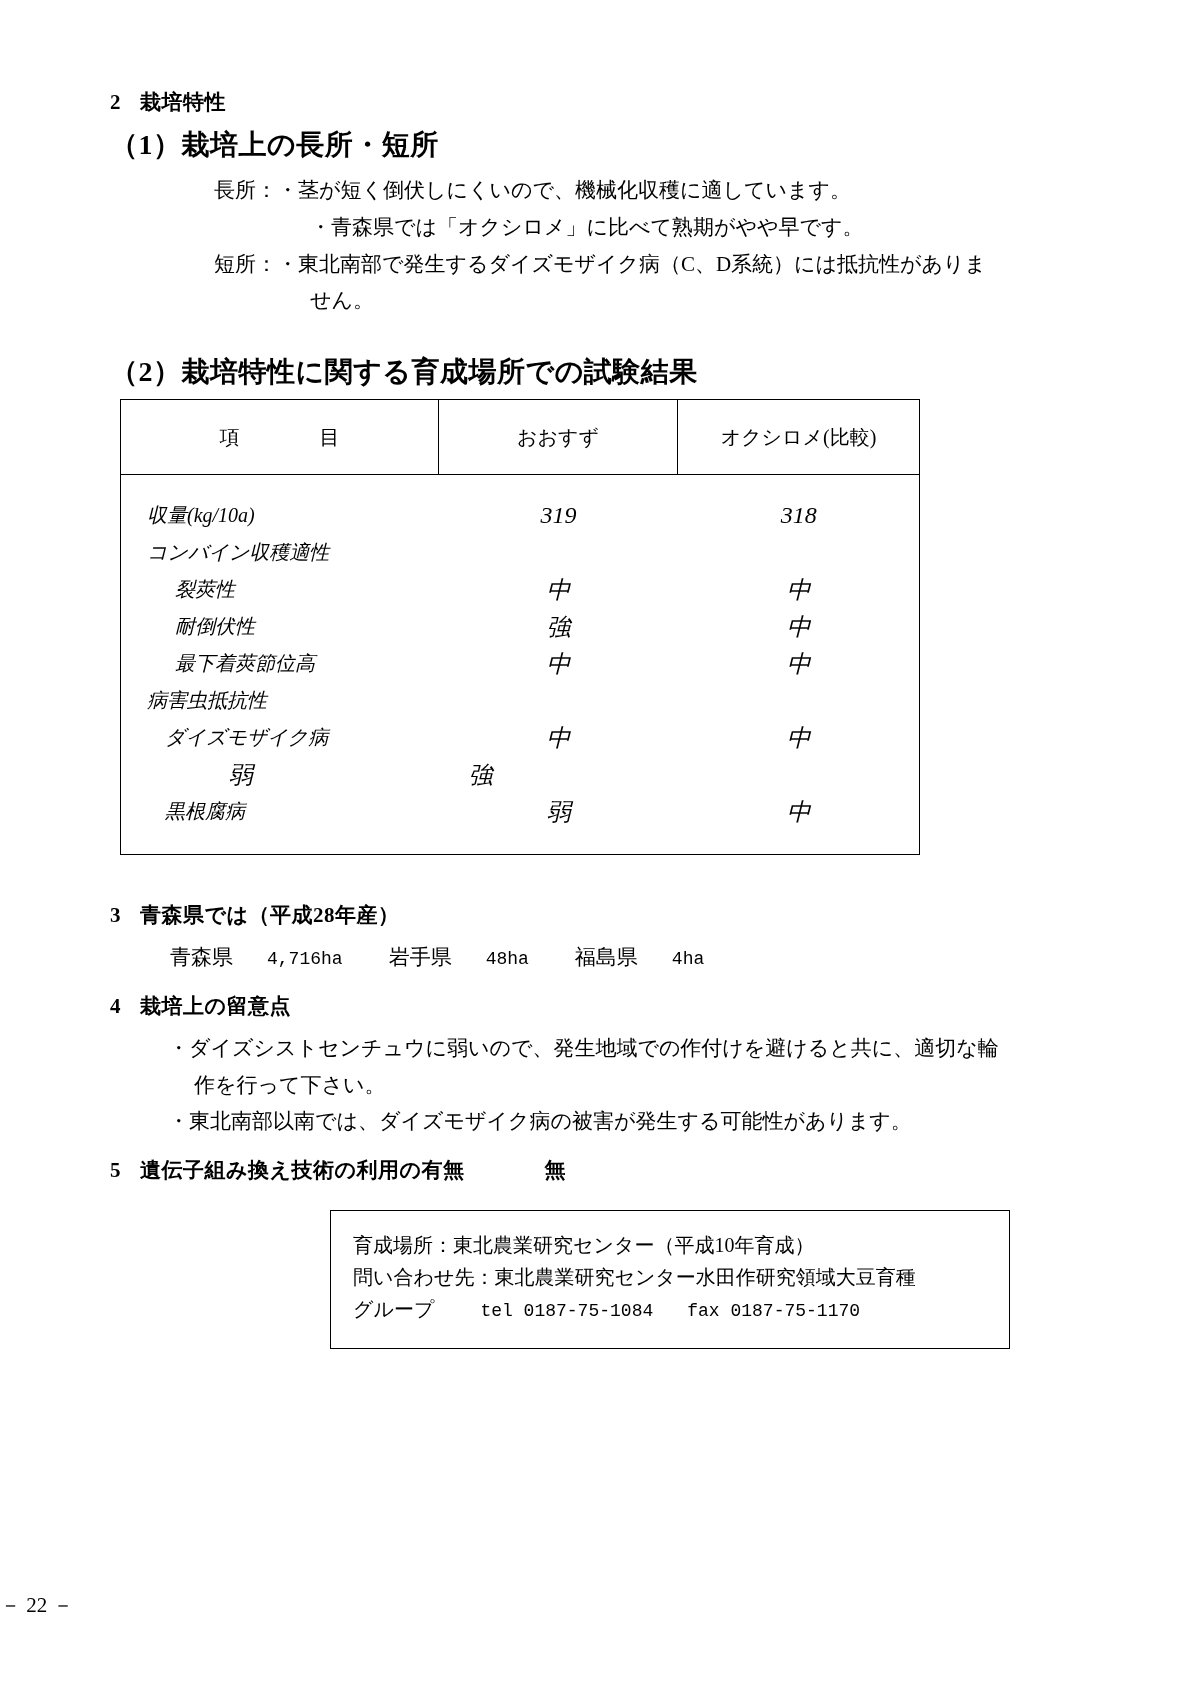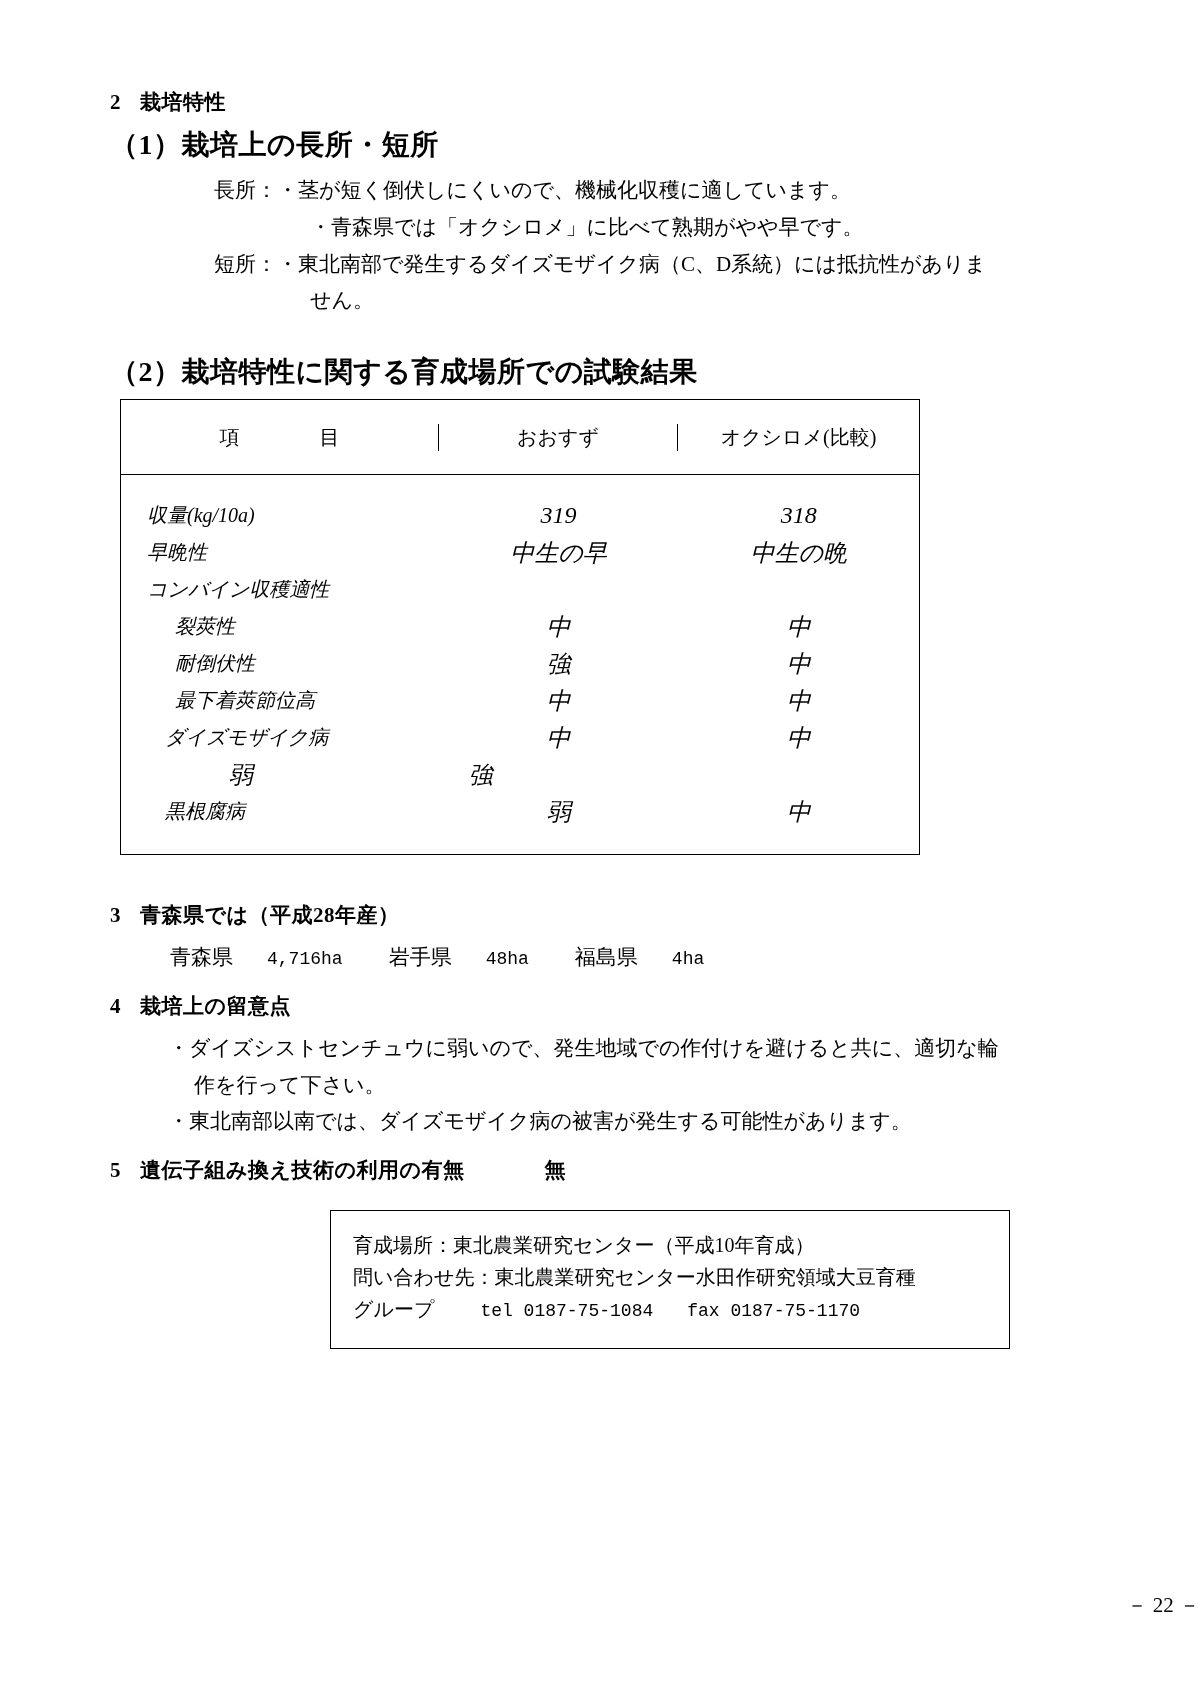--- a/index.html
+++ b/index.html
@@ -70,21 +70,20 @@
   .tbl-outer {
     border: 1px solid #000;
     width: 800px;
     margin-left: 10px;
     box-sizing: border-box;
   }
   .tbl-head {
     display: flex;
     border-bottom: 1px solid #000;
     height: 74px;
-    align-items: center;
   }
   .tbl-head .cell {
     display: flex;
     align-items: center;
     justify-content: center;
     font-size: 20px;
     box-sizing: border-box;
   }
   .tbl-head .c1 { width: 318px; border-right: 1px solid #000; }
   .tbl-head .c2 { width: 239px; border-right: 1px solid #000; }
@@ -107,21 +106,21 @@
     font-size: 20px;
     line-height: 1.6;
     white-space: nowrap;
   }
   .mono { font-family: "Liberation Mono", "DejaVu Sans Mono", monospace; font-size: 18px; }
   .pagenum {
     position: absolute;
     left: 0;
     bottom: 78px;
     width: 1200px;
-    text-align: right;
+    text-align: left;
     font-size: 21px;
   }
   .nowrap { white-space: nowrap; }
   .gap-r { display:inline-block; width: 34px; }
   .gap-r2 { display:inline-block; width: 46px; }
 </style>
 </head>
 <body>
 
 <div class="page">
@@ -156,25 +155,20 @@
       <div class="cell c3">オクシロメ(比較)</div>
     </div>
     <div class="tbl-body">
 
       <div class="trow">
         <div class="lbl">収量(kg/10a)</div>
         <div class="v">319</div>
         <div class="v">318</div>
       </div>
 
-      <div class="trow">
-        <div class="lbl">早晩性</div>
-        <div class="v">中生の早</div>
-        <div class="v">中生の晩</div>
-      </div>
 
       <div class="trow">
         <div class="lbl">コンバイン収穫適性</div>
         <div class="v"></div>
         <div class="v"></div>
       </div>
 
       <div class="trow">
         <div class="lbl i1">裂莢性</div>
         <div class="v">中</div>
@@ -186,20 +180,25 @@
         <div class="v">強</div>
         <div class="v">中</div>
       </div>
 
       <div class="trow">
         <div class="lbl i1">最下着莢節位高</div>
         <div class="v">中</div>
         <div class="v">中</div>
       </div>
 
+      <div class="trow">
+        <div class="lbl">病害虫抵抗性</div>
+        <div class="v"></div>
+        <div class="v"></div>
+      </div>
 
       <div class="trow">
         <div class="lbl i2">ダイズモザイク病</div>
         <div class="v">中</div>
         <div class="v">中</div>
       </div>
 
       <div class="trow">
         <div class="v">弱</div>
         <div class="v">強</div>

